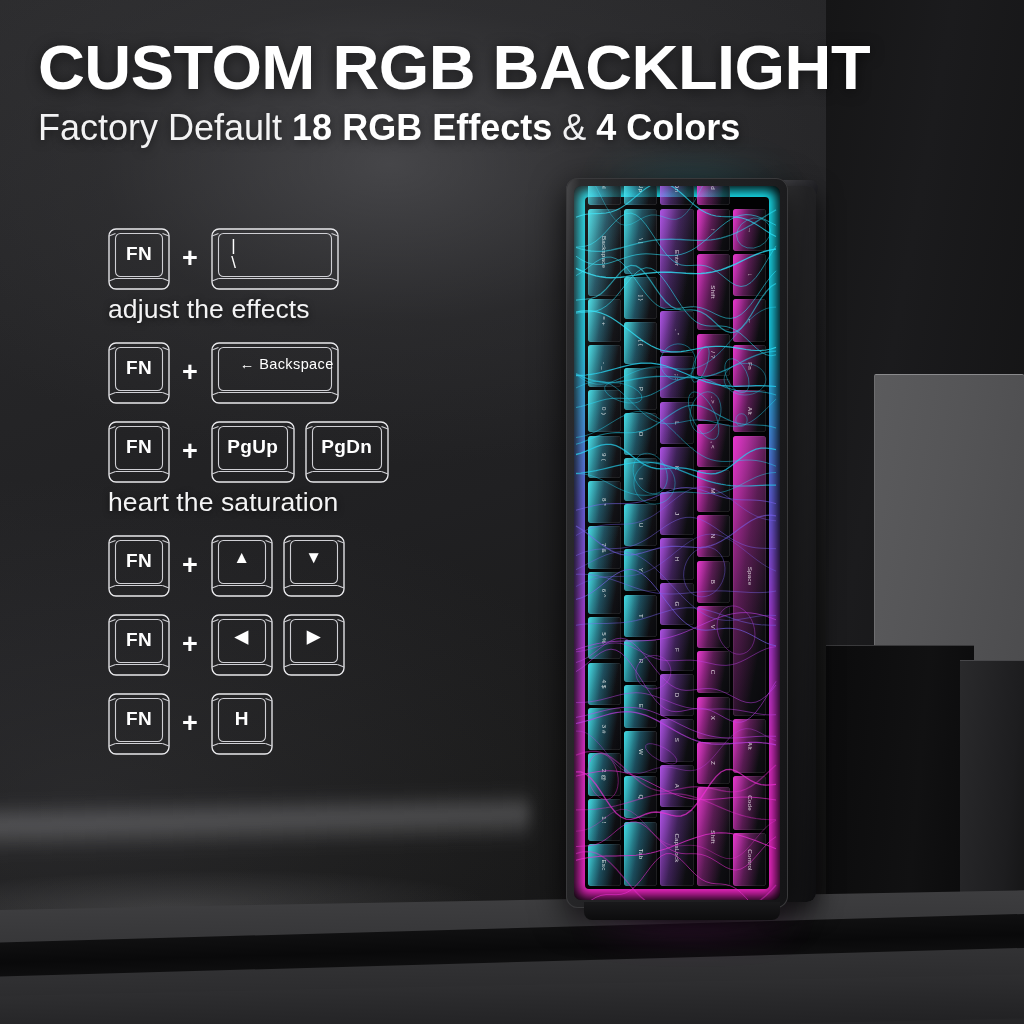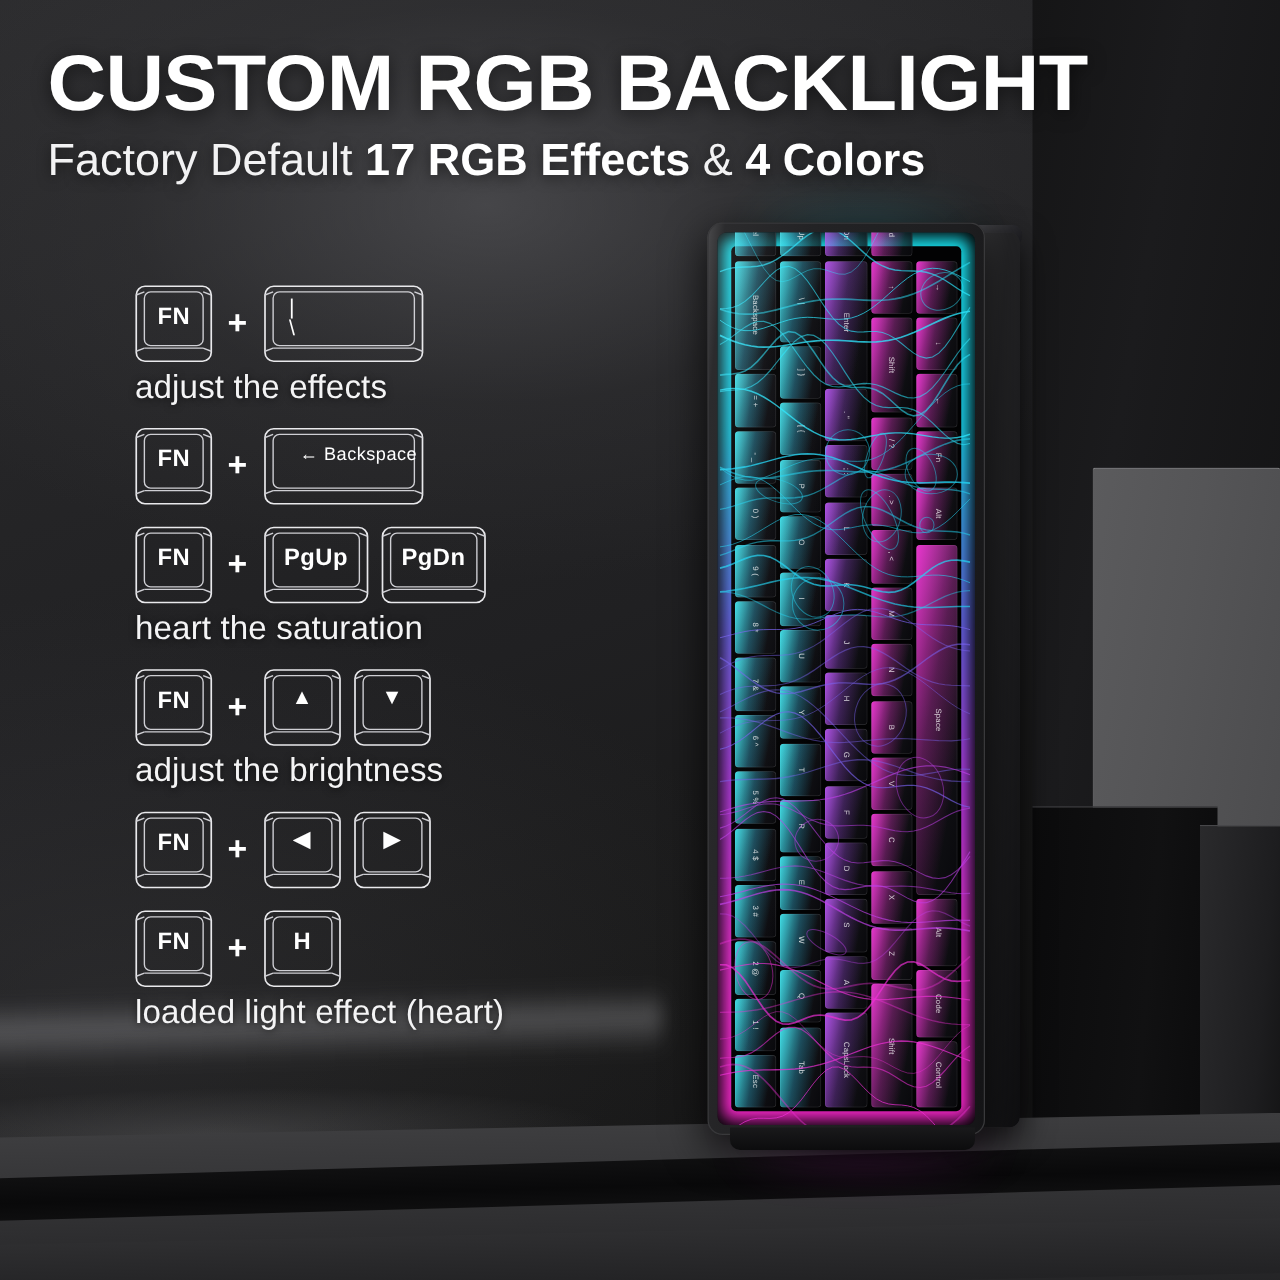--- a/index.html
+++ b/index.html
@@ -281,21 +281,21 @@
 
   <div id="hl-band-left"></div>
   <div id="desk-sheen"></div>
   <div id="desk-surface"></div>
   <div id="desk-edge-band"></div>
   <div id="desk-lowband"></div>
 
   <div id="headline-block">
     <div id="page-title">CUSTOM RGB BACKLIGHT</div>
     <div id="page-subtitle">
-      <span>Factory Default </span><b>17 RGB Effects</b><span> &amp; </span><b>4 Colors</b>
+      <span>Factory Default </span><b>18 RGB Effects</b><span> &amp; </span><b>4 Colors</b>
     </div>
   </div>
 
   <div id="shortcut-list">
       <div class="shortcut-row">
         <div class="keys-line">
           <div class="keycap" style="width: 62px; height: 62px;">
             <svg width="62" height="62" viewBox="0 0 62 62">
     <rect x="1" y="1" width="60" height="60" rx="7" stroke="#e9e9ec" stroke-width="1.35" fill="none" stroke-linejoin="round"></rect>
     <rect x="7.5" y="5.5" width="47" height="43" rx="5" stroke="#cfcfd4" stroke-width="1.1" fill="none"></rect>
@@ -432,21 +432,20 @@
     <rect x="7.5" y="5.5" width="47" height="43" rx="5" stroke="#cfcfd4" stroke-width="1.1" fill="none"></rect>
     <line x1="1" y1="8" x2="7.5" y2="5.5" stroke="#cfcfd4" stroke-width="1.1" fill="none"></line>
     <line x1="61" y1="8" x2="54.5" y2="5.5" stroke="#cfcfd4" stroke-width="1.1" fill="none"></line>
     <line x1="1" y1="53" x2="7.5" y2="50.5" stroke="#cfcfd4" stroke-width="1.1" fill="none"></line>
     <line x1="61" y1="53" x2="54.5" y2="50.5" stroke="#cfcfd4" stroke-width="1.1" fill="none"></line>
     <line x1="7.5" y1="50.5" x2="54.5" y2="50.5" stroke="#cfcfd4" stroke-width="1.1" fill="none"></line>
   </svg>
             <div class="cap-label arrow-glyph">▼</div>
           </div>
         </div>
-        <div class="row-caption">adjust the brightness</div>
       </div>
       <div class="shortcut-row">
         <div class="keys-line">
           <div class="keycap" style="width: 62px; height: 62px;">
             <svg width="62" height="62" viewBox="0 0 62 62">
     <rect x="1" y="1" width="60" height="60" rx="7" stroke="#e9e9ec" stroke-width="1.35" fill="none" stroke-linejoin="round"></rect>
     <rect x="7.5" y="5.5" width="47" height="43" rx="5" stroke="#cfcfd4" stroke-width="1.1" fill="none"></rect>
     <line x1="1" y1="8" x2="7.5" y2="5.5" stroke="#cfcfd4" stroke-width="1.1" fill="none"></line>
     <line x1="61" y1="8" x2="54.5" y2="5.5" stroke="#cfcfd4" stroke-width="1.1" fill="none"></line>
     <line x1="1" y1="53" x2="7.5" y2="50.5" stroke="#cfcfd4" stroke-width="1.1" fill="none"></line>
@@ -504,21 +503,20 @@
     <rect x="7.5" y="5.5" width="47" height="43" rx="5" stroke="#cfcfd4" stroke-width="1.1" fill="none"></rect>
     <line x1="1" y1="8" x2="7.5" y2="5.5" stroke="#cfcfd4" stroke-width="1.1" fill="none"></line>
     <line x1="61" y1="8" x2="54.5" y2="5.5" stroke="#cfcfd4" stroke-width="1.1" fill="none"></line>
     <line x1="1" y1="53" x2="7.5" y2="50.5" stroke="#cfcfd4" stroke-width="1.1" fill="none"></line>
     <line x1="61" y1="53" x2="54.5" y2="50.5" stroke="#cfcfd4" stroke-width="1.1" fill="none"></line>
     <line x1="7.5" y1="50.5" x2="54.5" y2="50.5" stroke="#cfcfd4" stroke-width="1.1" fill="none"></line>
   </svg>
             <div class="cap-label">H</div>
           </div>
         </div>
-        <div class="row-caption">loaded light effect (heart)</div>
       </div>
     </div>
 
   <div id="keyboard-wrap">
     <div id="kb-glow-halo"></div>
     <div id="kb-shadow"></div>
     <div id="kb-side-top"></div>
     <div id="kb-side"></div>
     <div id="kb-case">
       <div id="kb-plate">

